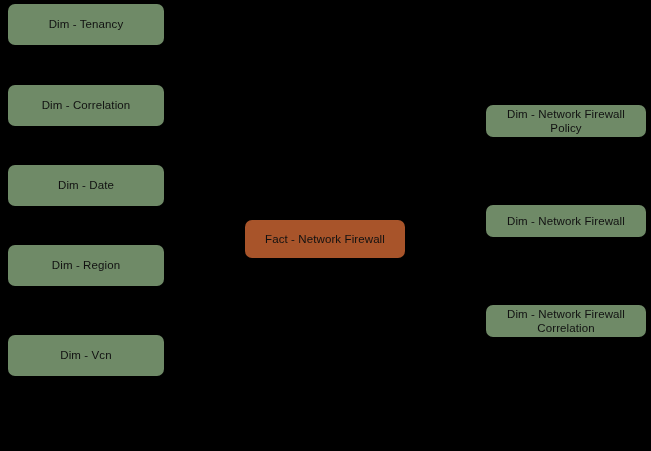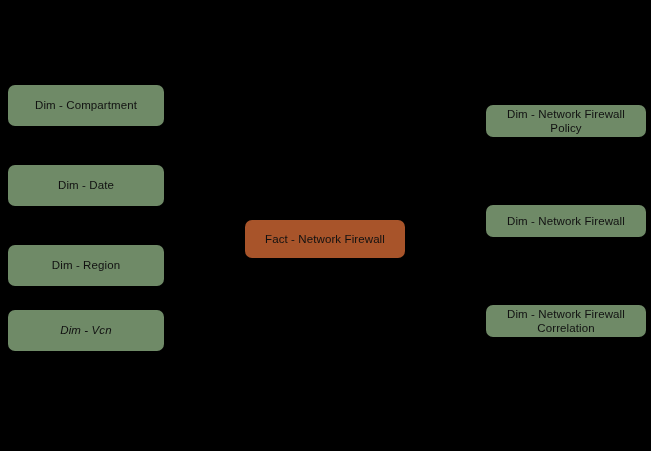--- a/index.html
+++ b/index.html
@@ -48,34 +48,37 @@
   
   .col-left  { left: 8px;   width: 156px; height: 41px; }
   .col-right { left: 486px; width: 160px; height: 32px; }
   .col-center{ left: 245px; width: 160px; height: 38px; }
 </style>
 </head>
 <body>
 
 <div id="canvas">
 
+  <div class="node dim col-left" style="top:4px;">
+    <span class="node-label">Dim - Tenancy</span>
+  </div>
 
   <div class="node dim col-left" style="top:85px;">
-    <span class="node-label">Dim - Compartment</span>
+    <span class="node-label">Dim - Correlation</span>
   </div>
 
   <div class="node dim col-left" style="top:165px;">
     <span class="node-label">Dim - Date</span>
   </div>
 
   <div class="node dim col-left" style="top:245px;">
     <span class="node-label">Dim - Region</span>
   </div>
 
-  <div class="node dim col-left" style="top:310px;font-style:italic;">
+  <div class="node dim col-left" style="top:335px;">
     <span class="node-label">Dim - Vcn</span>
   </div>
 
 
   <div class="node fact col-center" style="top:220px;">
     <span class="node-label">Fact - Network Firewall</span>
   </div>
 
   <div class="node dim col-right" style="top:105px;">
     <span class="node-label">Dim - Network Firewall Policy</span>

